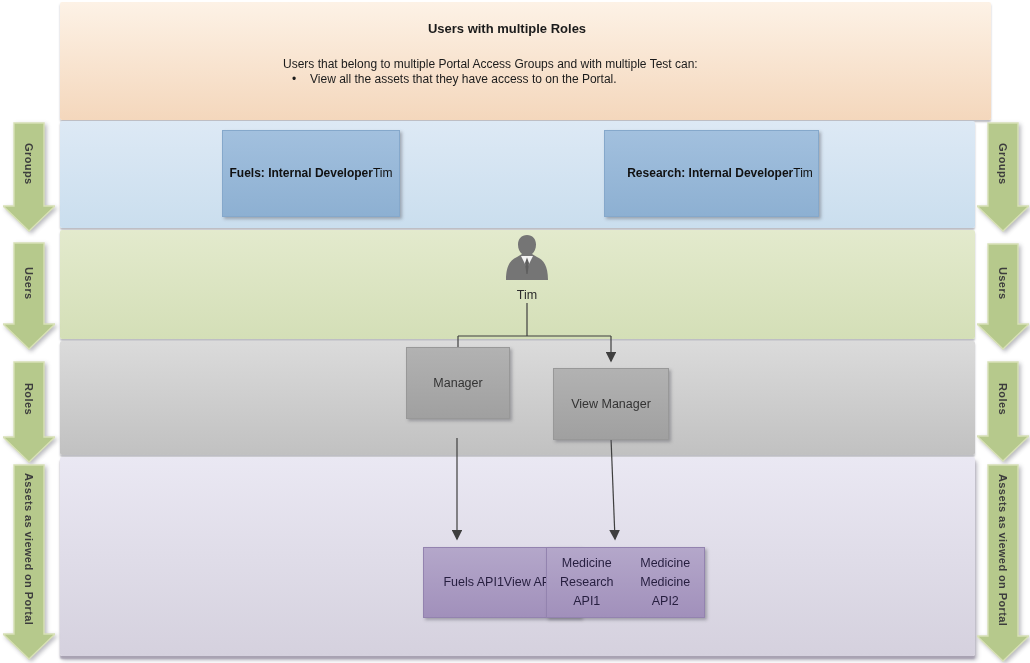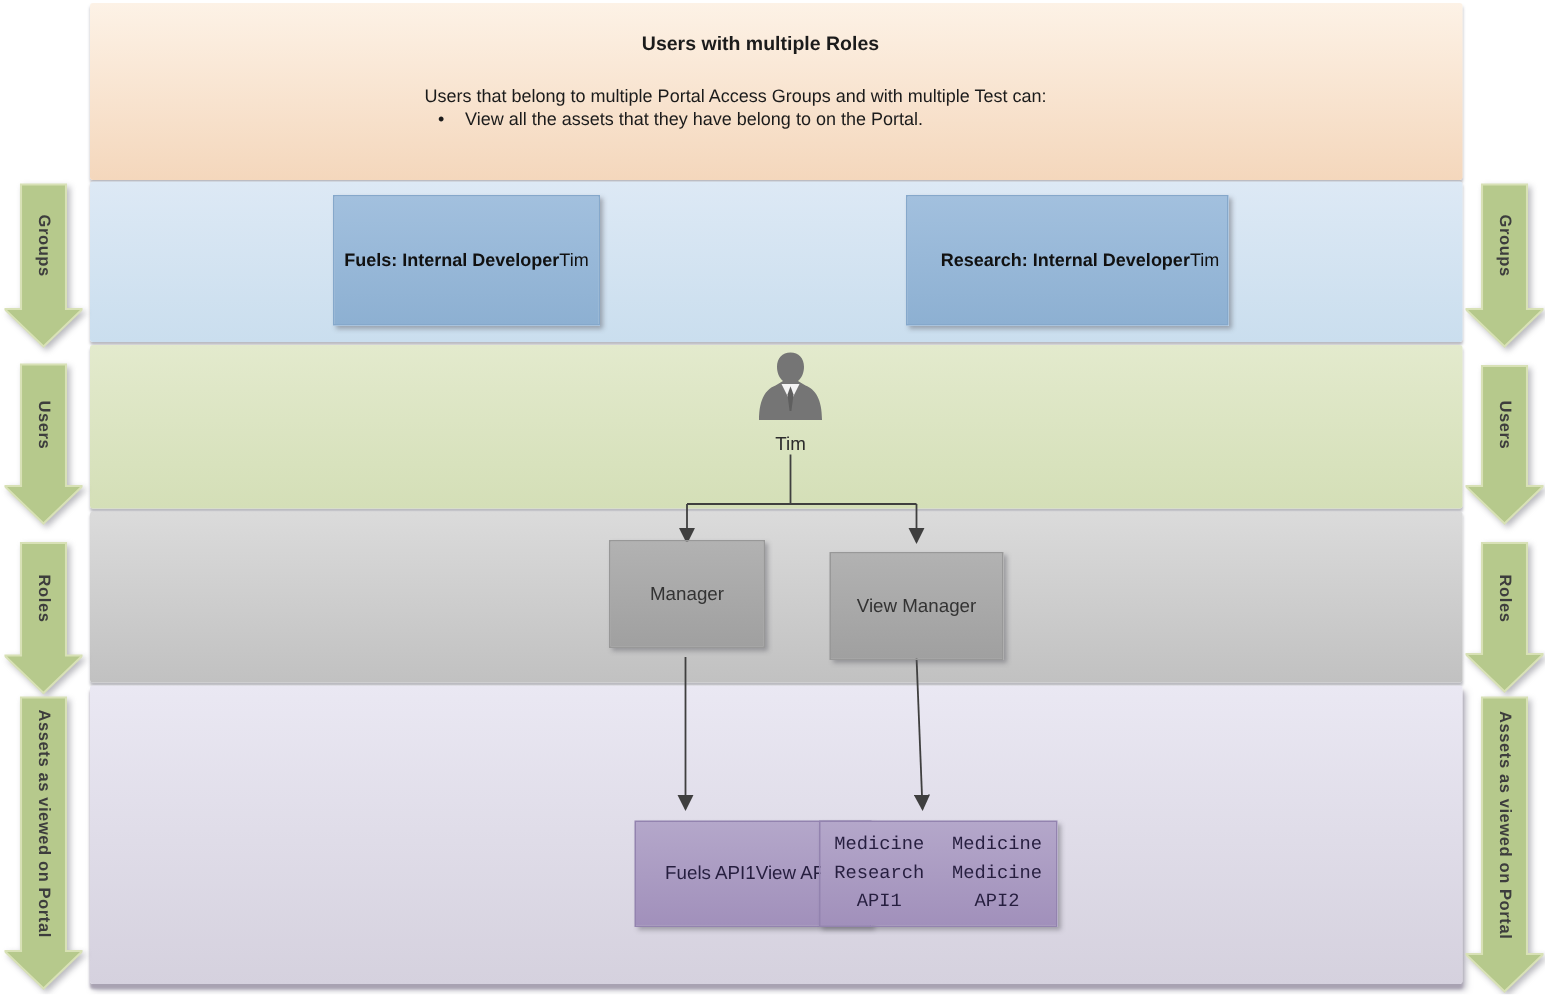--- a/index.html
+++ b/index.html
@@ -3,21 +3,21 @@
 <meta charset="utf-8">
 <style>
   html,body { margin:0; padding:0; background:#ffffff; }
   .canvas {
     position:relative; width:1030px; height:663px; background:#ffffff;
     font-family:"Liberation Sans", sans-serif; overflow:hidden;
   }
   
   .band { position:absolute; left:60px; width:915px; border-radius:2px;
           box-shadow:0 2px 2px rgba(130,130,140,0.55); }
-  .band-intro  { top:2px;   height:118px; background:linear-gradient(#fdf2e6,#f4d7bc); }
+  .band-intro  { top:2px;   height:118px; background:linear-gradient(#fdf2e6,#f4d7bc);padding-left:16px; }
   .band-groups { top:121px; height:107px; background:linear-gradient(#dde9f5,#cadeee); }
   .band-users  { top:230px; height:109px; background:linear-gradient(#e3eacd,#d4dfb7); }
   .band-roles  { top:341px; height:114px; background:linear-gradient(#dbdbdb,#c1c1c1); }
   .band-assets { top:457px; height:199px; background:linear-gradient(#eae8f3,#d5d1de);
                  box-shadow:0 3px 2px #a8a2b2, 2px 4px 4px rgba(120,115,135,0.5); }
 
   
   .intro-title { position:absolute; left:222px; top:19px; width:450px; text-align:center;
                  font-size:13px; font-weight:bold; color:#1b1b1b; }
   .intro-desc  { position:absolute; left:223px; top:55px; font-size:12px; color:#1b1b1b; }
@@ -29,27 +29,27 @@
              justify-content:center; text-align:center;
              box-shadow:2px 2px 3px rgba(90,90,100,0.45); }
   .gbox { background:linear-gradient(#a2c0de,#8db0d2); border:1px solid #85a8cb;
           font-size:12px; color:#111; line-height:1.35; }
   .gbox .t1 { font-weight:bold; }
   .gbox-1 { left:222px; top:130px; width:176px; height:85px; }
   .gbox-2 { left:604px; top:130px; width:196px; height:85px;padding-left:17px; }
 
   .rbox { background:linear-gradient(#b2b2b2,#a0a0a0); border:1px solid #989898;
           font-size:12.5px; color:#333; }
-  .rbox-1 { left:406px; top:360px; width:102px; height:70px; }
+  .rbox-1 { left:406px; top:347px; width:102px; height:70px; }
   .rbox-2 { left:553px; top:368px; width:114px; height:70px; }
 
   .abox { background:linear-gradient(#b4a7ca,#a190bb); border:1px solid #9383af;
           font-size:12.5px; color:#261e3f; line-height:1.5; }
   .abox-1 { left:379px; top:547px; width:156px; height:69px;margin-left:44px; }
-  .abox-2 { left:546px; top:547px; width:157px; height:69px;font-family:Liberation Mono, monospace; }
+  .abox-2 { left:546px; top:547px; width:157px; height:69px; }
 
   
   .person { position:absolute; left:503px; top:234px; width:48px; text-align:center; }
   .person-name { margin-top:3px; font-size:12.5px; color:#2c2c2c; }
 
   
   .connectors { position:absolute; left:0; top:0; pointer-events:none; }
 
   
   .varrow { position:absolute; width:52px; filter:drop-shadow(2px 2px 2px rgba(100,100,110,0.45)); }
@@ -68,21 +68,21 @@
   .ar-assets { left:977px; top:464px; height:198px; }
 </style>
 </head>
 <body>
 
 <div class="canvas">
 
   <div class="band band-intro">
     <div class="intro-title">Users with multiple Roles</div>
     <div class="intro-desc">Users that belong to multiple Portal Access Groups and with multiple Test can:</div>
-    <div class="intro-bullet"><span class="dot">•</span><span>View all the assets that they have belong to on the Portal.</span></div>
+    <div class="intro-bullet"><span class="dot">•</span><span>View all the assets that they have access to on the Portal.</span></div>
   </div>
   <div class="band band-groups"></div>
   <div class="band band-users"></div>
   <div class="band band-roles"></div>
   <div class="band band-assets"></div>
 
   <svg class="connectors" width="1030" height="663">
     <defs>
       <marker id="ah" viewBox="0 0 10 10" refX="8.5" refY="5" markerWidth="9" markerHeight="9" orient="auto">
         <path d="M0,0 L10,5 L0,10 Z" fill="#3f3f3f"></path>

